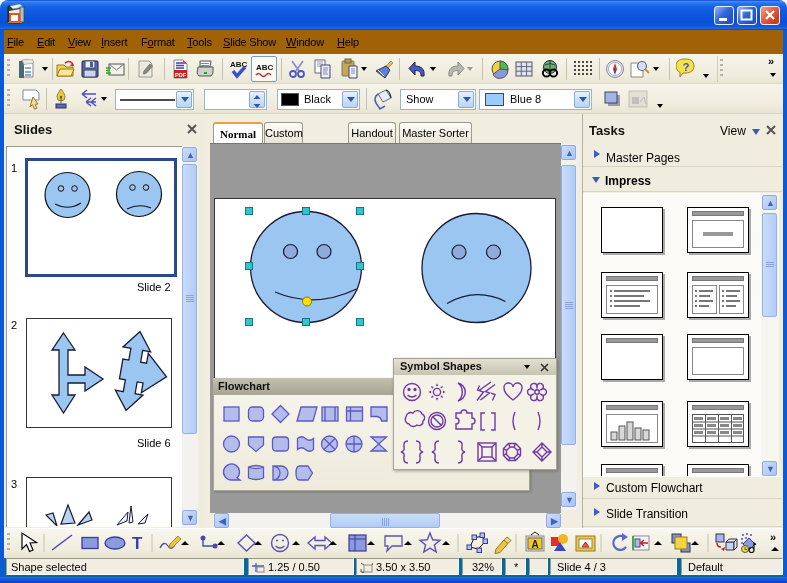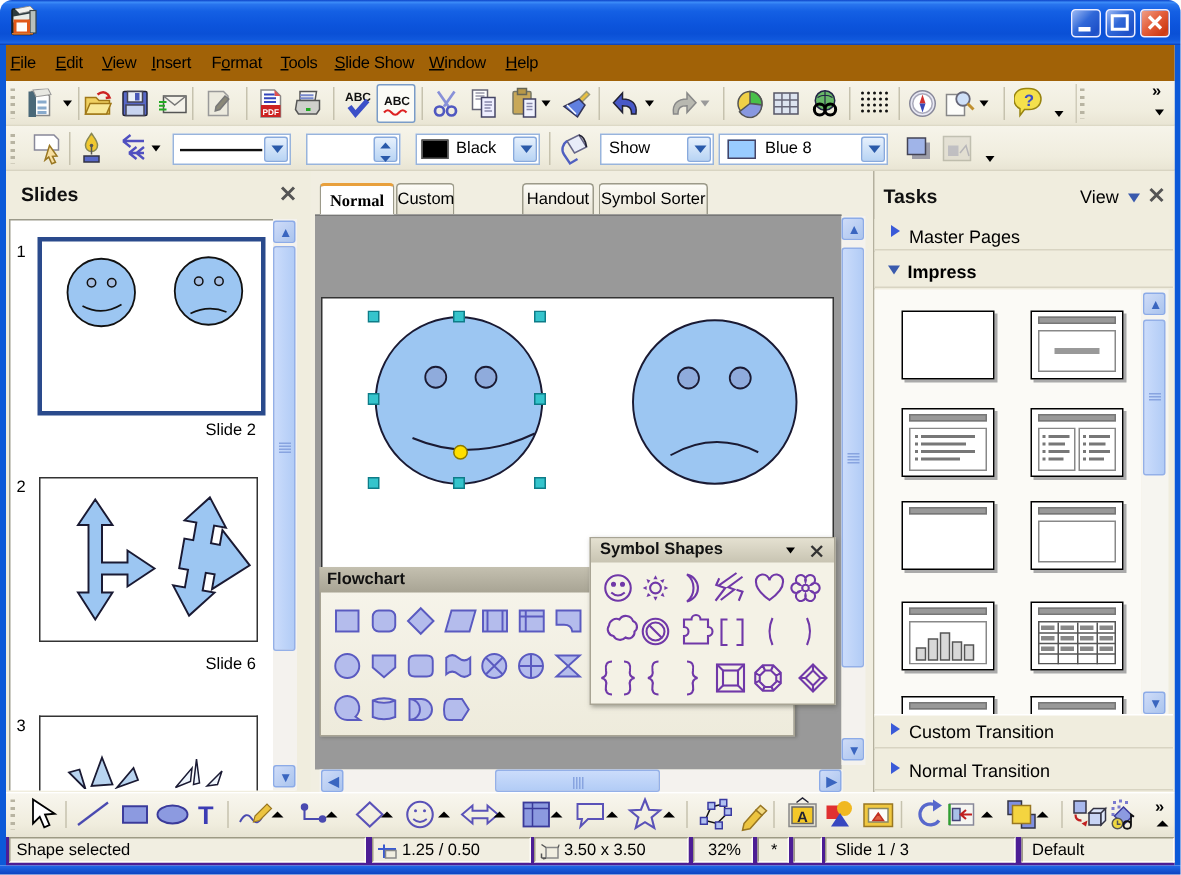--- a/index.html
+++ b/index.html
@@ -50,21 +50,21 @@
 .taskrow { position:absolute; left:583px; width:199px; font-size:12px; color:#111; background:#f0edde; }
 .tri { position:absolute; width:0; height:0; }
 .triR { border-top:4px solid transparent; border-bottom:4px solid transparent; border-left:6px solid #3a5ad8; }
 .triD { border-left:4px solid transparent; border-right:4px solid transparent; border-top:6px solid #3a5aad; }
 #layoutgrid { left:583px; top:193px; width:178px; height:285px; background:#fbfaf6; }
 .lthumb { position:absolute; width:62px; height:46px; background:#fff; border:1px solid #000; box-shadow:2px 2px 0 #aaa; }
 .ltitle { position:absolute; left:4px; top:3px; right:4px; height:5px; background:#999; border:1px solid #777; }
 .lbox { position:absolute; border:1px solid #888; }
 
 #drawbar { left:4px; top:528px; width:779px; height:30px; background:linear-gradient(180deg,#f8f6ee 0%,#f0edde 70%,#e7e3d2 100%); border-top:1px solid #fff; }
-#statusbar { left:4px; top:558px; width:779px; height:19px; background:#4c1d95; font-size:11px; }
+#statusbar { left:4px; top:558px; width:779px; height:19px; background:#0369a1; font-size:11px; }
 .sunken { position:absolute; border:1px solid; border-color:#9d9a84 #fdfcf8 #fdfcf8 #9d9a84; height:17px; font-size:11px; padding-top:2px; color:#000; background:#f1eee1; }
 
 #flowchart { left:213px; top:378px; width:317px; height:113px; background:linear-gradient(180deg,#f7f5ec,#eeebdc); border:1px solid #a8a494; box-shadow:1px 1px 2px rgba(80,80,70,.45); }
 #fchdr { left:213px; top:378px; width:317px; height:17px; background:linear-gradient(180deg,#c4c0b0,#a8a494); font-size:11px; font-weight:bold; color:#111; padding:2px 0 0 5px; }
 #sympal { left:393px; top:358px; width:164px; height:112px; background:#f4f2e6; border:1px solid #a8a494; box-shadow:1px 1px 3px rgba(80,80,70,.5); }
 #sphdr { left:394px; top:359px; width:162px; height:16px; background:linear-gradient(180deg,#e4e0d0,#c8c4b2); font-size:11px; font-weight:bold; color:#111; padding:1px 0 0 6px; }
 text { font-family:"Liberation Sans", sans-serif; }
 </style>
 </head>
 <body>
@@ -366,21 +366,21 @@
     <div style="position:absolute;left:3px;top:130px;width:8px;height:1px;background:#88a4e0;box-shadow:0 2px #88a4e0,0 4px #88a4e0,0 6px #88a4e0"></div>
   </div>
 <div class="a sbbtn" style="left:182px;top:510px">
     <div class="arr" style="left:3px;top:2px">▼</div>
   </div>
 
 <div class="tab" id="tabactive" style="left:213px; width:50px;font-family:Liberation Serif, serif;">Normal</div>
 <div class="tab" style="left:264px; width:39px;">Custom</div>
 <div class="tab" style="left:304px; width:43px;margin-top:32px;">Notes</div>
 <div class="tab" style="left:348px; width:48px;">Handout</div>
-<div class="tab" style="left:399px; width:73px;">Symbol Sorter</div>
+<div class="tab" style="left:399px; width:73px;">Master Sorter</div>
 <div class="a" id="workspace"></div>
 <div class="a" id="page"></div>
 <svg class="a" style="left:214px;top:198px" width="342" height="260" viewBox="0 0 342 260">
   <circle cx="92" cy="69" r="55.5" fill="#9cc6f2" stroke="#1a1a33" stroke-width="1.3"></circle>
   <circle cx="76.5" cy="53.5" r="7" fill="#8fabdc" stroke="#1a1a33" stroke-width="1.2"></circle>
   <circle cx="110" cy="53.5" r="7" fill="#8fabdc" stroke="#1a1a33" stroke-width="1.2"></circle>
   <path d="M61 94 Q101 111 142.5 91" fill="none" stroke="#1a1a33" stroke-width="1.3"></path>
   <circle cx="93" cy="103.5" r="4.5" fill="#ffdf00" stroke="#8a7800" stroke-width="1"></circle>
   <circle cx="262.5" cy="70" r="54.5" fill="#9cc6f2" stroke="#1a1a33" stroke-width="1.3"></circle>
   <circle cx="245" cy="54" r="7" fill="#8fabdc" stroke="#1a1a33" stroke-width="1.2"></circle>
@@ -610,24 +610,24 @@
     <div class="arr" style="left:3px;top:2px">▲</div>
   </div>
 <div class="a sbthumb" style="left:762px;top:213px;width:15px;height:104px">
     <div style="position:absolute;left:3px;top:48px;width:8px;height:1px;background:#88a4e0;box-shadow:0 2px #88a4e0,0 4px #88a4e0"></div>
   </div>
 <div class="a sbbtn" style="left:762px;top:461px">
     <div class="arr" style="left:3px;top:2px">▼</div>
   </div>
 <div class="a taskrow" style="top:476px; height:23px; border-top:1px solid #fff; border-bottom:1px solid #d8d4c2;"></div>
 <div class="a tri triR" style="left:594px; top:482px;"></div>
-<div class="a" style="left:606px; top:481px; font-size:12px;">Custom Transition</div>
+<div class="a" style="left:606px; top:481px; font-size:12px;">Custom Flowchart</div>
 <div class="a taskrow" style="top:500px; height:27px; border-bottom:1px solid #d8d4c2;"></div>
 <div class="a tri triR" style="left:594px; top:508px;"></div>
-<div class="a" style="left:606px; top:507px; font-size:12px;">Normal Transition</div>
+<div class="a" style="left:606px; top:507px; font-size:12px;">Slide Transition</div>
 
 <div class="a" id="drawbar"></div>
 <div class="a grip" style="left:7px;top:533px;height:20px"></div>
 <svg class="a" style="left:4px;top:528px" width="779" height="30" viewBox="0 0 779 30">
  <path d="M18 5 l0 16 4.5 -4.5 3 7 3.5 -1.5 -3 -7 6.5 -0.5z" fill="#fff" stroke="#000" stroke-width="1.2"></path>
  <path d="M40 6 v18" stroke="#c6c2ae"></path>
  <path d="M48 22 L68 7" stroke="#4a4ab0" stroke-width="1.5"></path>
  <rect x="78" y="9.5" width="16" height="11" fill="#8c9ae0" stroke="#3a3a9a" stroke-width="1.3"></rect>
  <ellipse cx="111" cy="15" rx="10" ry="6" fill="#8c9ae0" stroke="#3a3a9a" stroke-width="1.3"></ellipse>
  <text x="128" y="21" font-size="17" font-weight="bold" fill="#3c3cb4" font-family="Liberation Serif">T</text>
@@ -716,16 +716,16 @@
         <path d="M4 1 v9 M0 4 h12" stroke="#3a5ad0" stroke-width="1.3"></path>
         <rect x="5" y="5" width="7" height="5" fill="none" stroke="#888"></rect>
       </svg></div>
   <div class="sunken" style="left:352px; top:0px; width:103px; padding-left:19px;">3.50 x 3.50<svg class="a" style="left:3px;top:3px" width="13" height="11">
         <rect x="4" y="3" width="8" height="7" fill="none" stroke="#888"></rect>
         <path d="M1 10 v-3 M1 10 h3 M4 3 l-3 -2 M12 3 l1 -2 M4 10 l-2 1" stroke="#555"></path>
       </svg></div>
   <div class="sunken" style="left:458px; top:0px; width:40px; padding-left:9px;">32%</div>
   <div class="sunken" style="left:501px; top:0px; width:21px; padding-left:8px;">*</div>
   <div class="sunken" style="left:525px; top:0px; width:19px;"></div>
-  <div class="sunken" style="left:546px; top:0px; width:127px; padding-left:6px;">Slide 1 / 3</div>
+  <div class="sunken" style="left:546px; top:0px; width:127px; padding-left:6px;">Slide 4 / 3</div>
   <div class="sunken" style="left:677px; top:0px; width:102px; padding-left:6px;">Default</div>
 </div>
 <div class="a" id="bottomedge"></div>
 
 </body></html>

